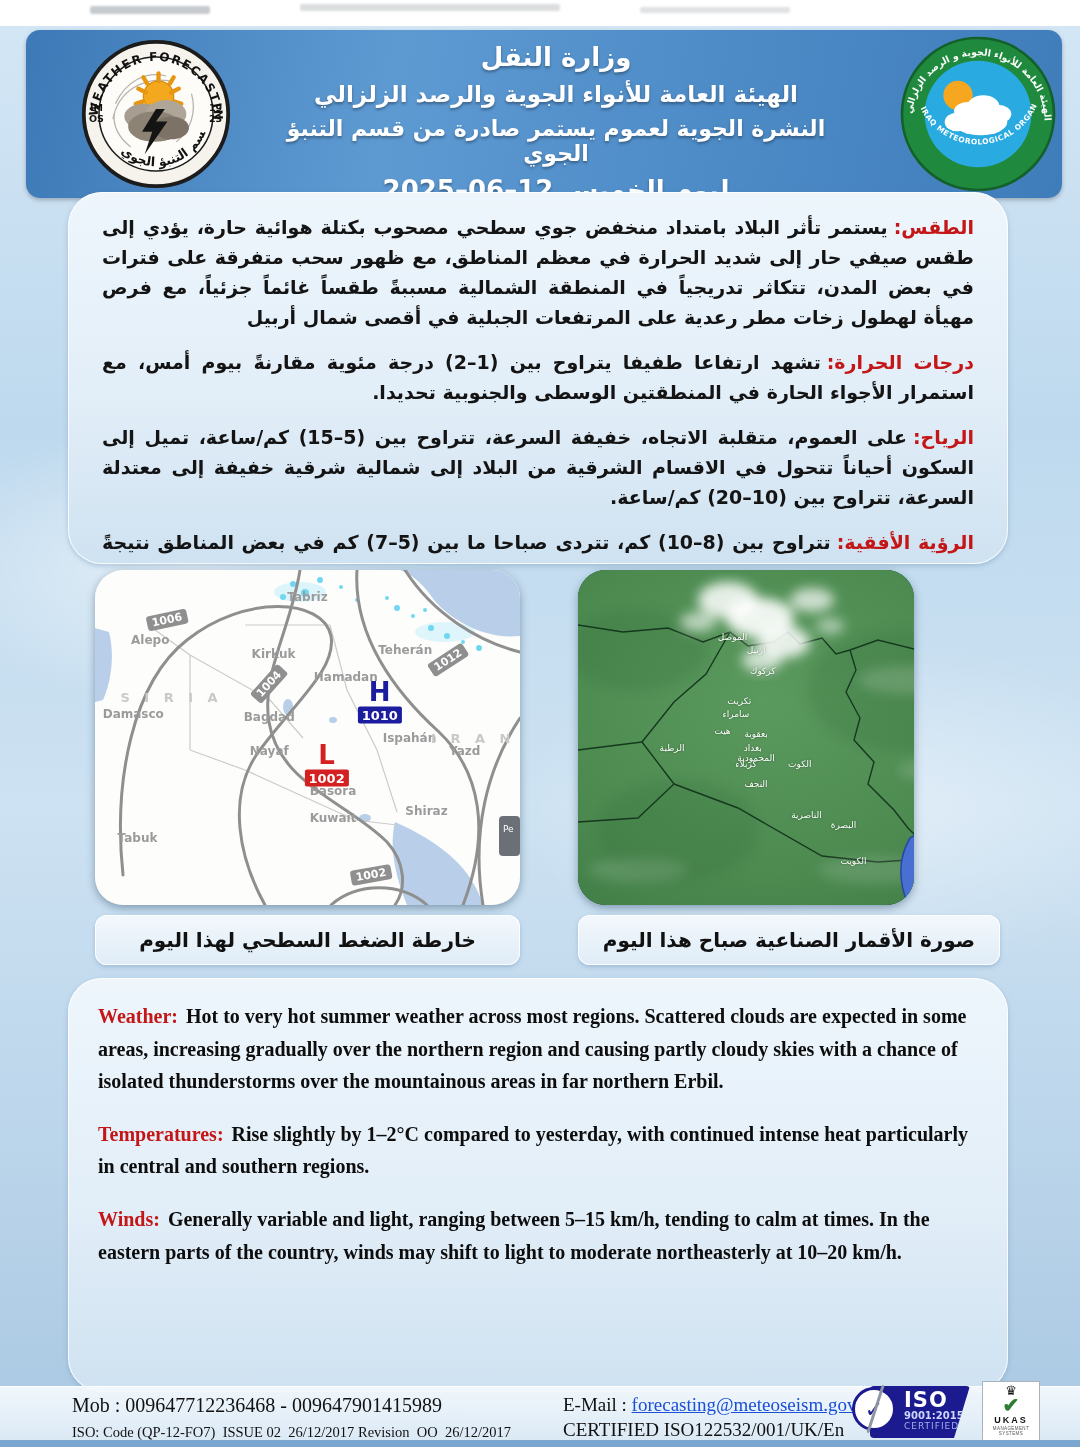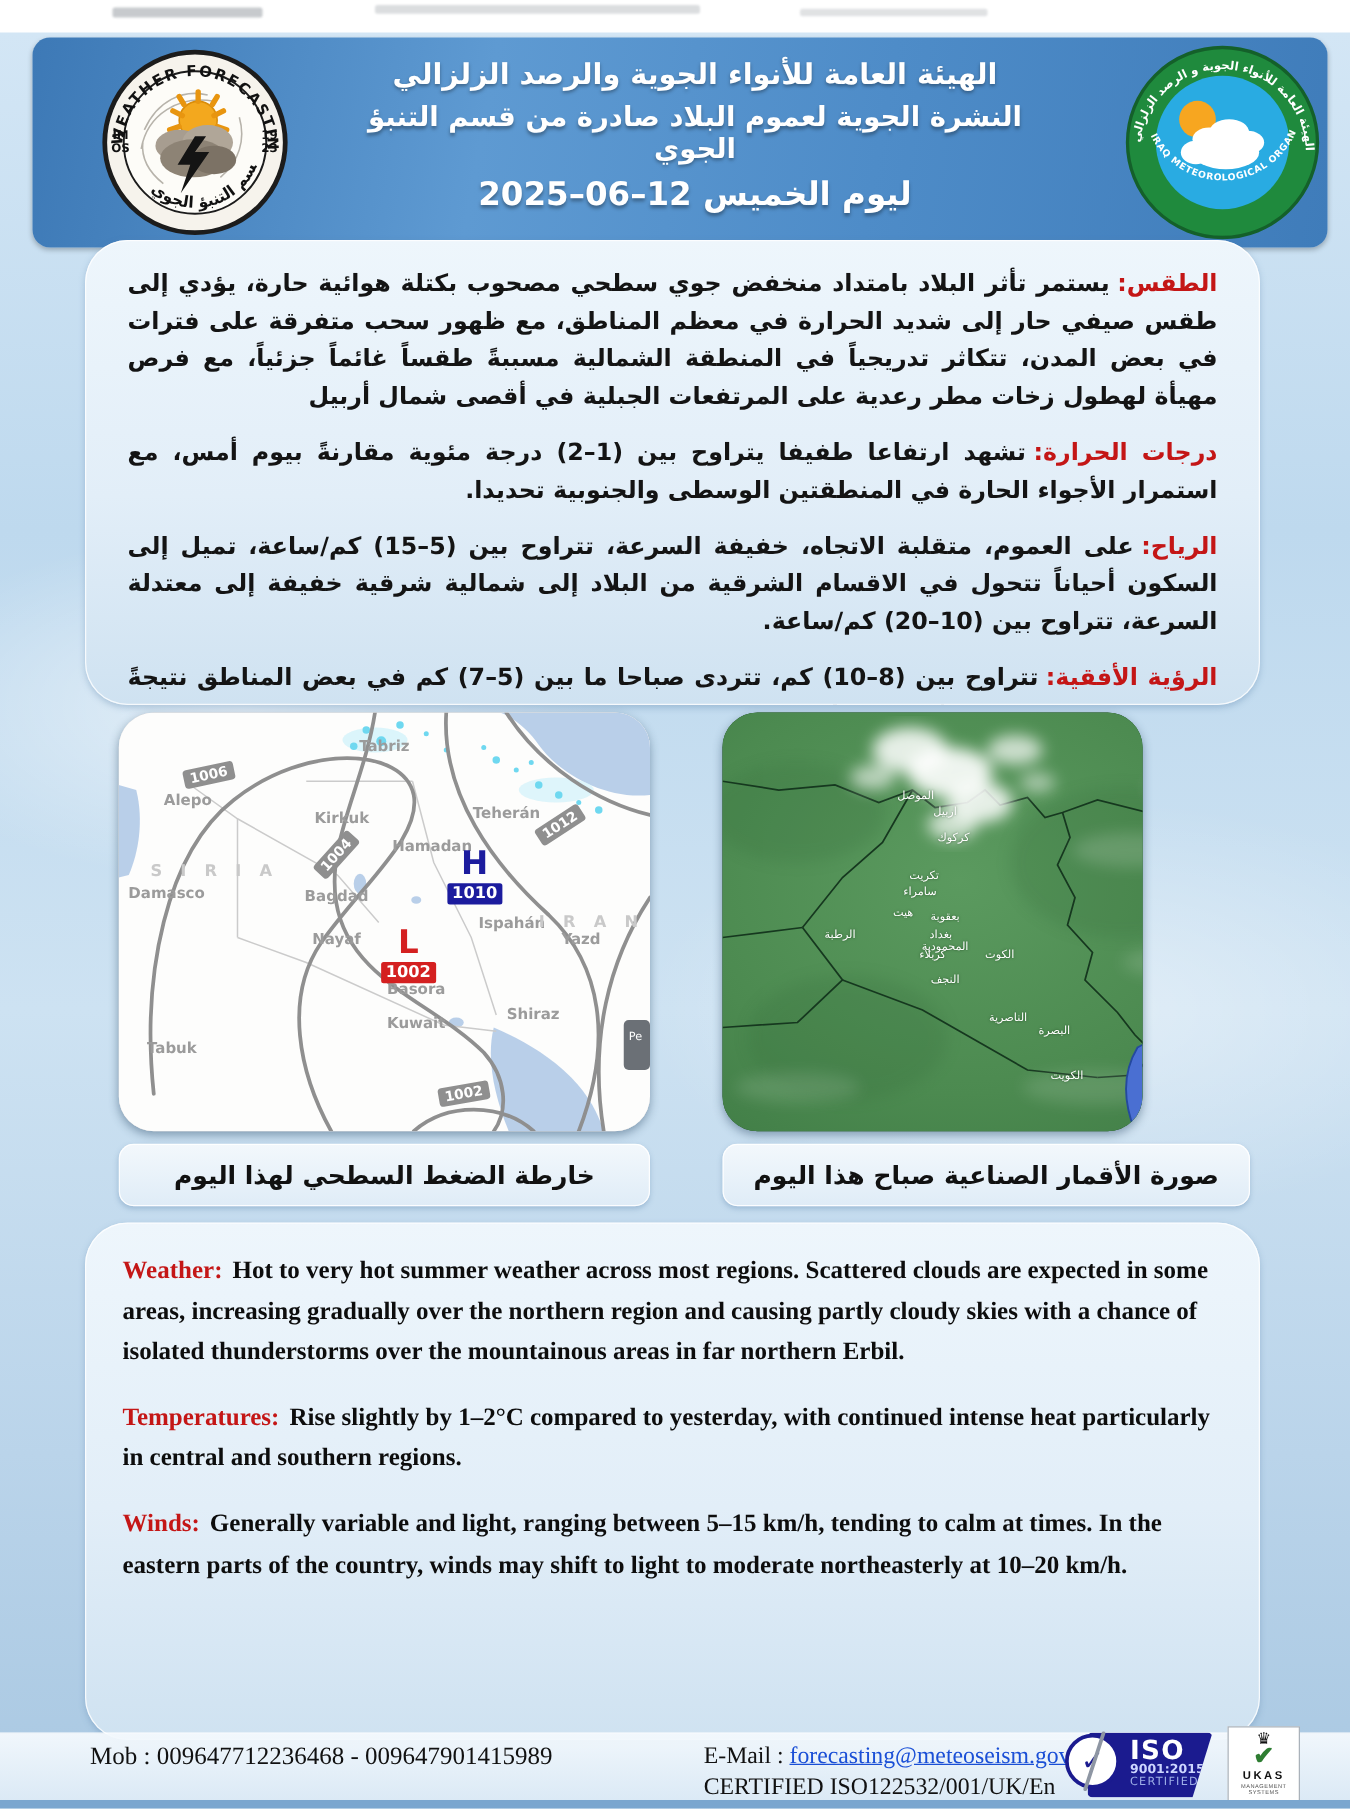--- a/index.html
+++ b/index.html
@@ -154,22 +154,23 @@
       </text>
       <g font-size="7.5" font-weight="bold" fill="#111" text-anchor="middle">
         <text x="13" y="58">IM</text>
         <text x="13" y="66">OS</text>
         <text x="107" y="58">19</text>
         <text x="107" y="66">23</text>
       </g>
     </svg>
 
     <div class="htitle">
+      <div class="l1">وزارة النقل</div>
       <div class="l2">الهيئة العامة للأنواء الجوية والرصد الزلزالي</div>
-      <div class="l3">النشرة الجوية لعموم البلاد صادرة من قسم التنبؤ الجوي</div>
+      <div class="l3">النشرة الجوية لعموم يستمر صادرة من قسم التنبؤ الجوي</div>
       <div class="l4">ليوم الخميس 12–06–2025</div>
     </div>
 
     <svg class="logo right" viewBox="0 0 120 120">
       <circle cx="60" cy="60" r="57" fill="#1f8a3d" stroke="#14602a" stroke-width="2"></circle>
       <circle cx="60" cy="60" r="40" fill="#29abe2"></circle>
       <circle cx="45" cy="46" r="11" fill="#f7a620"></circle>
       <g fill="#ffffff">
         <ellipse cx="52" cy="58" rx="10" ry="7"></ellipse>
         <ellipse cx="64" cy="54" rx="12" ry="8"></ellipse>
@@ -358,20 +359,21 @@
 
   <section class="cbox ebox">
     <p><span class="ehead">Weather:</span><span>Hot to very hot summer weather across most regions. Scattered clouds are expected in some areas, increasing gradually over the northern region and causing partly cloudy skies with a chance of isolated thunderstorms over the mountainous areas in far northern Erbil.</span></p>
     <p><span class="ehead">Temperatures:</span><span>Rise slightly by 1–2°C compared to yesterday, with continued intense heat particularly in central and southern regions.</span></p>
     <p><span class="ehead">Winds:</span><span>Generally variable and light, ranging between 5–15 km/h, tending to calm at times. In the eastern parts of the country, winds may shift to light to moderate northeasterly at 10–20 km/h.</span></p>
   </section>
 
   <div class="fstrip"></div>
   <div class="ftext mob">Mob : 009647712236468 - 009647901415989</div>
   <div class="ftext emailrow"><span>E-Mail : </span><a href="#">forecasting@meteoseism.gov.iq</a></div>
+  <div class="ftext isoline">ISO: Code (QP-12-FO7)  ISSUE 02  26/12/2017 Revision  OO  26/12/2017</div>
   <div class="ftext certline">CERTIFIED ISO122532/001/UK/En</div>
 
   <div class="isobadge">
     <div class="isoplate">
       <div class="big">ISO</div>
       <div class="std">9001:2015</div>
       <div class="cert">CERTIFIED</div>
     </div>
     <div class="isoring">✓</div>
   </div>

